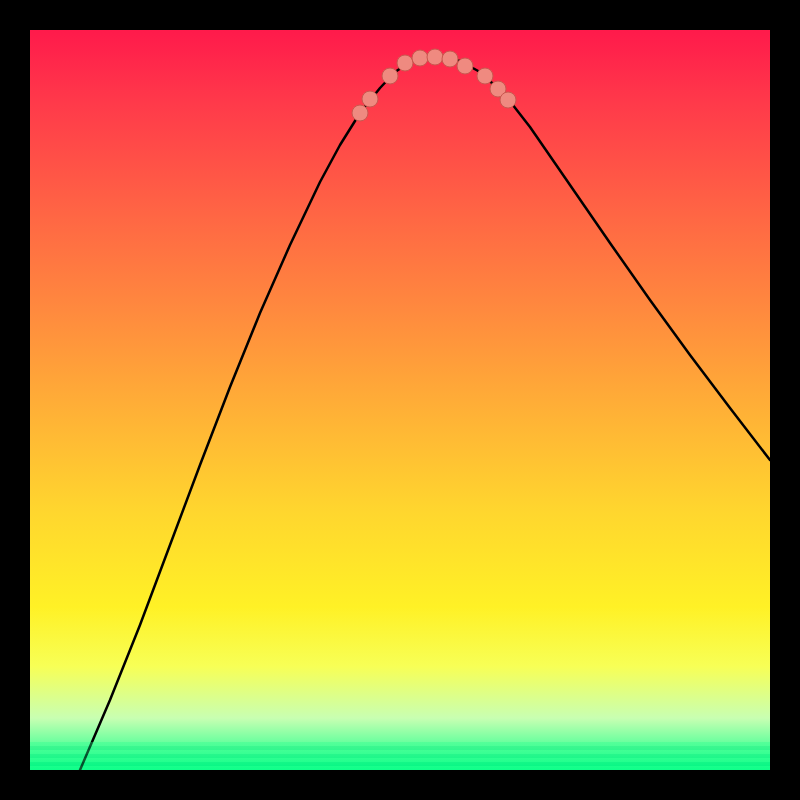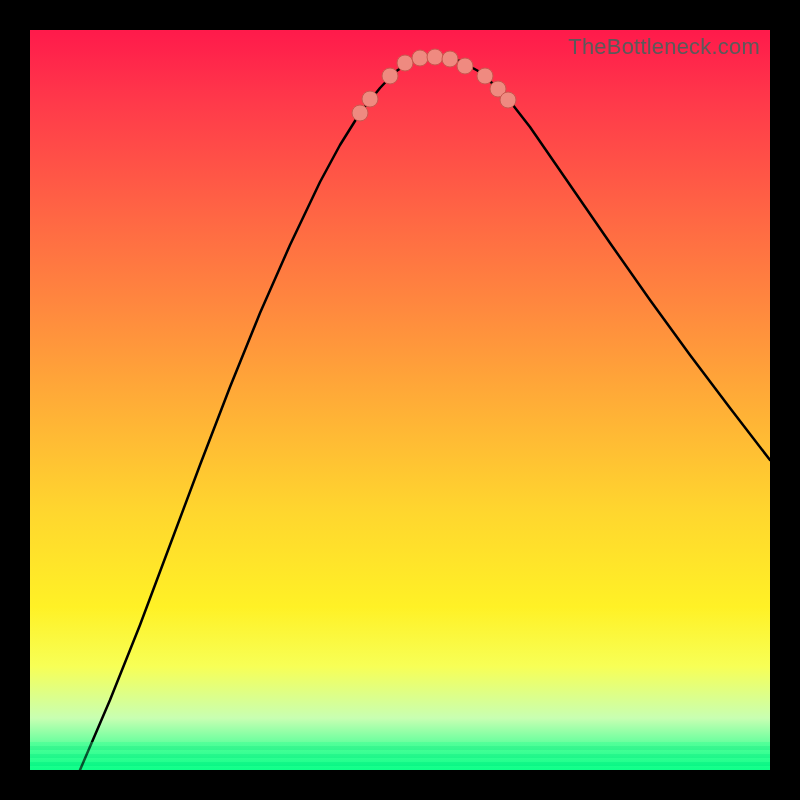--- a/index.html
+++ b/index.html
@@ -67,21 +67,20 @@
       #00e87b 8px
     );
     opacity: 0.35;
     pointer-events: none;
   }
 </style>
 </head>
 <body>
 
 <div class="frame">
-  <div class="watermark">TheBottleneck.com</div>
   <svg class="curve" viewBox="0 0 740 740" preserveAspectRatio="none">
     <path id="curvePath" fill="none" stroke="#000000" stroke-width="2.5" stroke-linecap="round" stroke-linejoin="round" d="M50 740 L80 670 L110 595 L140 515 L170 435 L200 357 L230 283 L260 215 L290 152 L310 115 L330 83 L350 58 L365 42 L380 32 L395 27 L410 27 L430 31 L450 42 L475 65 L500 97 L540 155 L580 213 L620 270 L660 325 L700 378 L740 430"></path>
     <g id="markerGroup">
         <circle cx="330" cy="83" r="8" fill="#ef8a80" stroke="#c9584f" stroke-width="1"></circle>
         <circle cx="340" cy="69" r="8" fill="#ef8a80" stroke="#c9584f" stroke-width="1"></circle>
         <circle cx="360" cy="46" r="8" fill="#ef8a80" stroke="#c9584f" stroke-width="1"></circle>
         <circle cx="375" cy="33" r="8" fill="#ef8a80" stroke="#c9584f" stroke-width="1"></circle>
         <circle cx="390" cy="28" r="8" fill="#ef8a80" stroke="#c9584f" stroke-width="1"></circle>
         <circle cx="405" cy="27" r="8" fill="#ef8a80" stroke="#c9584f" stroke-width="1"></circle>
         <circle cx="420" cy="29" r="8" fill="#ef8a80" stroke="#c9584f" stroke-width="1"></circle>

